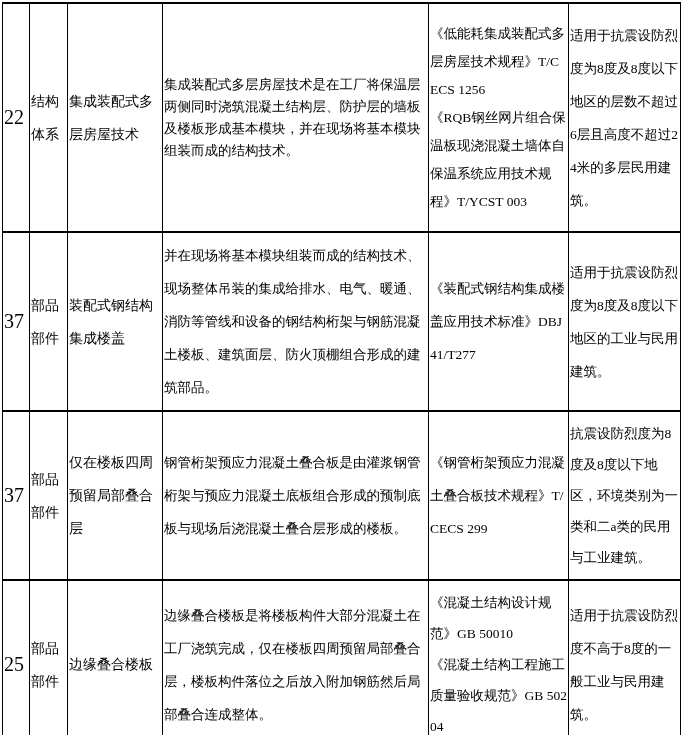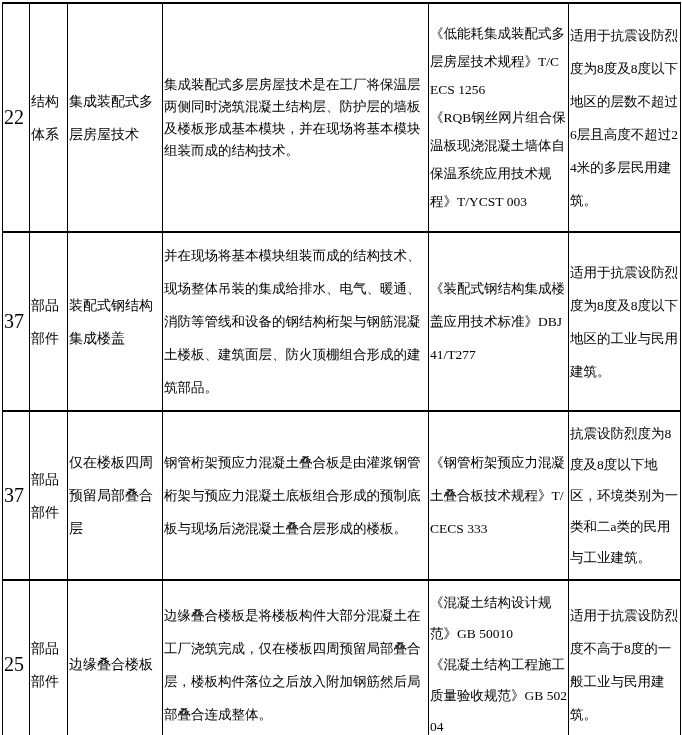--- a/index.html
+++ b/index.html
@@ -86,21 +86,21 @@
         <span class="std-item">《装配式钢结构集成楼盖应用技术标准》DBJ41/T277</span>
       </td>
       <td class="app">适用于抗震设防烈度为8度及8度以下地区的工业与民用建筑。</td>
     </tr>
     <tr class="r24">
       <td class="num">37</td>
       <td class="cat">部品部件</td>
       <td class="name">仅在楼板四周预留局部叠合层</td>
       <td class="desc">钢管桁架预应力混凝土叠合板是由灌浆钢管桁架与预应力混凝土底板组合形成的预制底板与现场后浇混凝土叠合层形成的楼板。</td>
       <td class="std">
-        <span class="std-item">《钢管桁架预应力混凝土叠合板技术规程》T/CECS 333</span>
+        <span class="std-item">《钢管桁架预应力混凝土叠合板技术规程》T/CECS 299</span>
       </td>
       <td class="app">抗震设防烈度为8度及8度以下地区，环境类别为一类和二a类的民用与工业建筑。</td>
     </tr>
     <tr class="r25">
       <td class="num">25</td>
       <td class="cat">部品部件</td>
       <td class="name">边缘叠合楼板</td>
       <td class="desc">边缘叠合楼板是将楼板构件大部分混凝土在工厂浇筑完成，仅在楼板四周预留局部叠合层，楼板构件落位之后放入附加钢筋然后局部叠合连成整体。</td>
       <td class="std">
         <span class="std-item">《混凝土结构设计规范》GB 50010</span>

